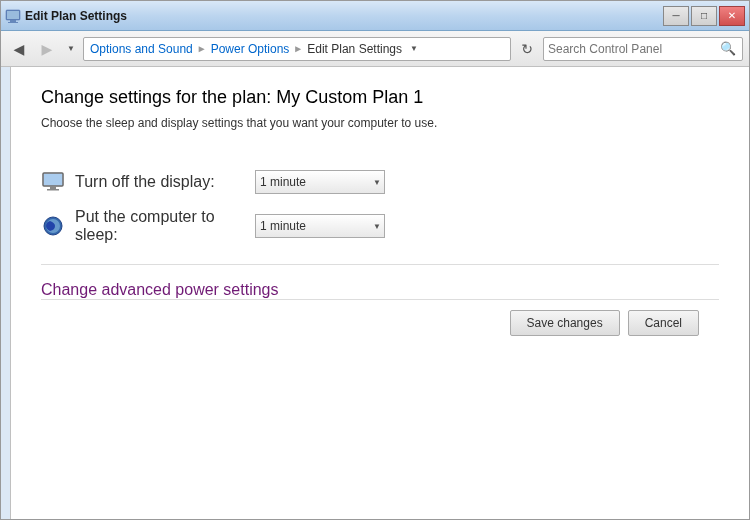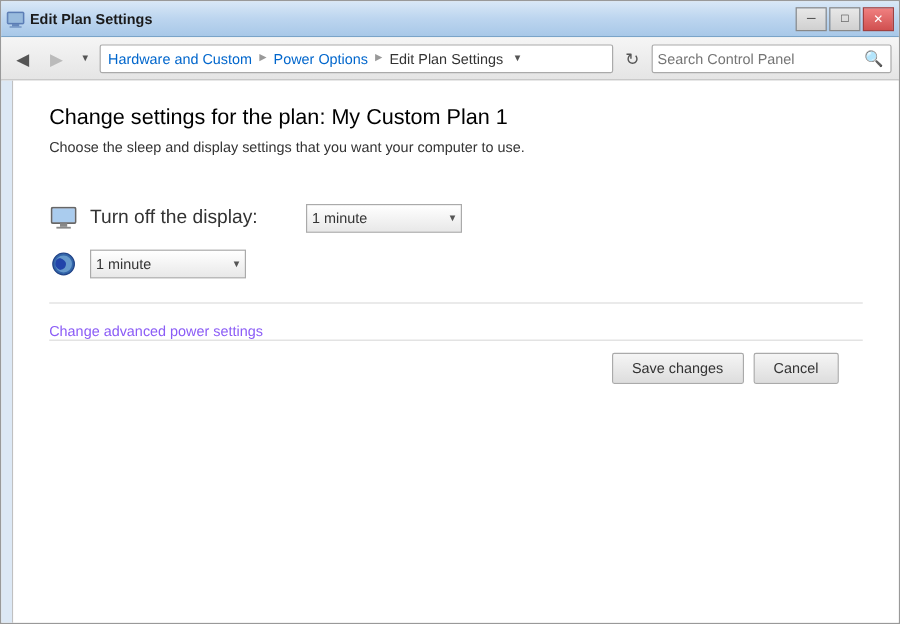--- a/index.html
+++ b/index.html
@@ -263,23 +263,23 @@
 
     
     .divider {
       border: none;
       border-top: 1px solid #ddd;
       margin: 16px 0;
     }
 
     
     .advanced-link {
-      color: #8b5cf6;
+      color: #701a75;
       text-decoration: none;
-      font-size: 12px;
+      font-size: 16px;
       cursor: pointer;
     }
 
     
     .action-bar {
       display: flex;
       justify-content: flex-end;
       align-items: center;
       padding: 10px 20px;
       gap: 8px;
@@ -320,21 +320,21 @@
       <button class="tb-btn close">✕</button>
     </div>
   </div>
 
   <div class="nav-bar">
     <button class="nav-btn" title="Back">◀</button>
     <button class="nav-btn disabled" title="Forward">▶</button>
     <button class="nav-dropdown-btn">▼</button>
 
     <div class="breadcrumb-bar">
-      <span class="breadcrumb-item">Hardware and Custom</span>
+      <span class="breadcrumb-item">Options and Sound</span>
       <span class="breadcrumb-sep">►</span>
       <span class="breadcrumb-item">Power Options</span>
       <span class="breadcrumb-sep">►</span>
       <span class="breadcrumb-current">Edit Plan Settings</span>
       <button class="breadcrumb-dropdown">▼</button>
     </div>
 
     <button class="nav-btn" title="Refresh">↻</button>
 
     <div class="search-box">
@@ -380,20 +380,21 @@
         </div>
 
         <div class="setting-row">
           <div class="setting-icon">
             <svg width="22" height="22" viewBox="0 0 22 22">
               <circle cx="11" cy="11" r="9" fill="#3366aa" stroke="#224488" stroke-width="1"></circle>
               <circle cx="11" cy="11" r="7" fill="#6699cc"></circle>
               <path d="M 8 6 Q 13 8 13 11 Q 13 15 8 16 Q 4 14 4 11 Q 4 7 8 6 Z" fill="#2244aa"></path>
             </svg>
           </div>
+          <label class="setting-label">Put the computer to sleep:</label>
           <div class="select-wrapper">
             <select class="setting-select">
               <option value="1 minute">1 minute</option>
               <option value="2 minutes">2 minutes</option>
               <option value="5 minutes">5 minutes</option>
               <option value="10 minutes">10 minutes</option>
               <option value="15 minutes">15 minutes</option>
               <option value="20 minutes">20 minutes</option>
               <option value="30 minutes">30 minutes</option>
               <option value="1 hour">1 hour</option>

